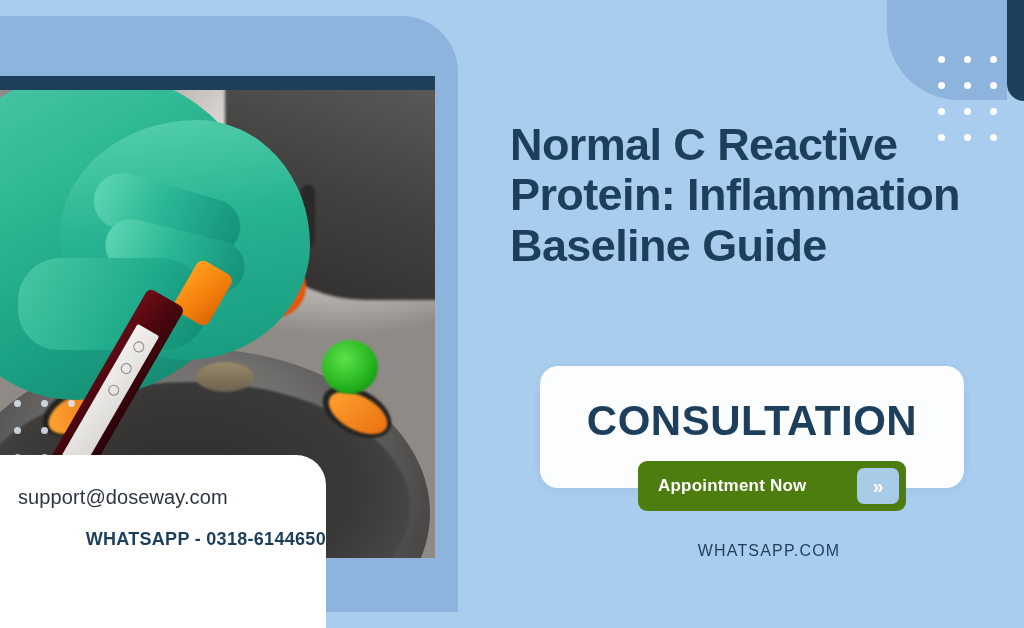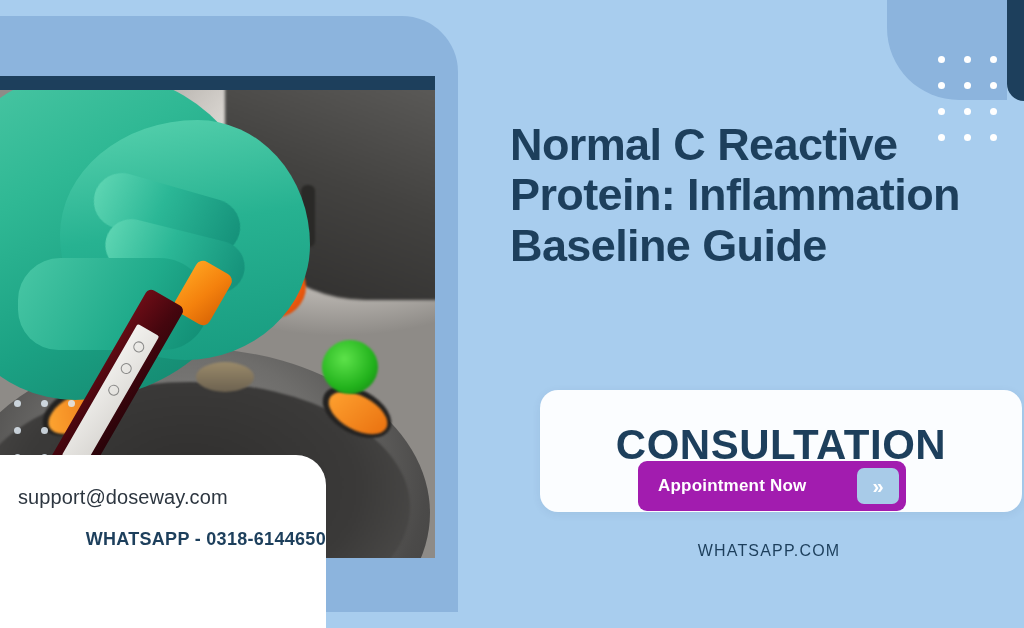--- a/index.html
+++ b/index.html
@@ -210,36 +210,36 @@
   }
   .headline {
     position:absolute; left:0; top:120px;
     width:560px;
     font-size:45px; font-weight:bold; line-height:1.12;
     color:#1d3f5c; letter-spacing:-.6px;
   }
 
   .cta-card {
     position:absolute; left:30px; top:366px;
-    width:482px; height:122px;
+    width:424px; height:122px;
     background:#fbfdff;
     border-radius:18px;
     box-shadow:0 2px 10px rgba(29,63,92,.07);
-    display:flex; align-items:center; justify-content:center;margin-top:24px;
+    display:flex; align-items:center; justify-content:center;
   }
   .cta-title {
     font-size:42px; font-weight:bold; color:#1d3f5c;
     letter-spacing:.5px; line-height:1;
     margin-top:-12px;
   }
 
   .appointment-btn {
     position:absolute; left:128px; top:461px;
     width:268px; height:50px;
-    background:#a21caf;
+    background:#4d7c0f;
     border-radius:9px;
     display:flex; align-items:center;
     padding:0 7px 0 20px;
     z-index:12;
     border:none; cursor:pointer;
   }
   .appointment-label {
     color:#ffffff; font-size:17px; font-weight:bold;
     letter-spacing:.2px; flex:1; text-align:left;
   }

